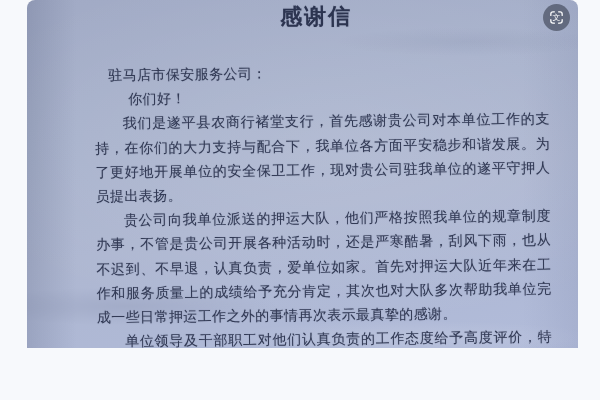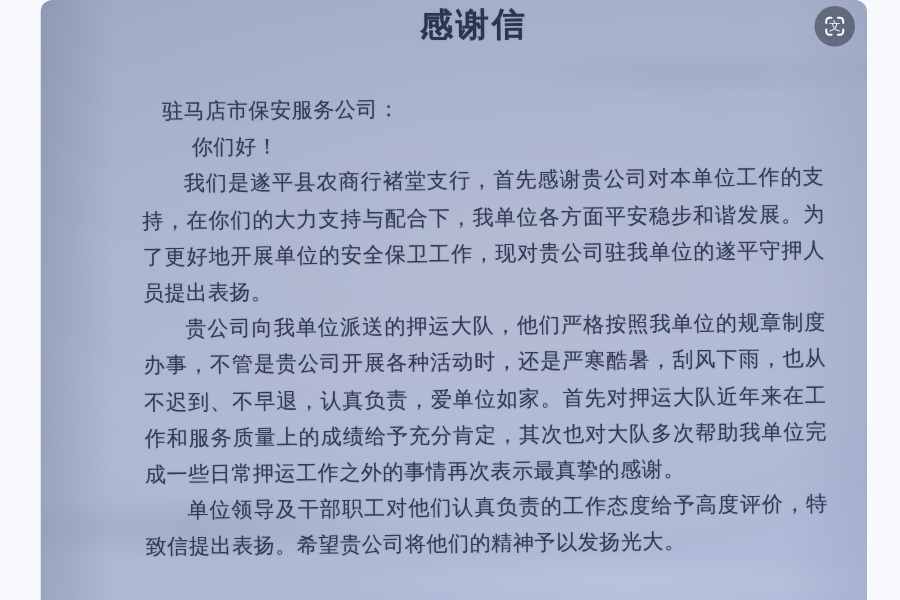--- a/index.html
+++ b/index.html
@@ -7,21 +7,21 @@
   body {
     background: #f7f9fc;
     font-family: "Liberation Serif", serif;
     position: relative;
   }
 
   
   .photo {
     position: absolute;
     left: 27px; top: 0;
-    width: 551px; height: 400px;
+    width: 551px; height: 348px;
     border-radius: 8px 8px 0 0;
     background:
       linear-gradient(90deg, rgba(46,56,88,0.16) 0%, rgba(46,56,88,0.0) 9%),
       linear-gradient(90deg, rgba(255,255,255,0.0) 90%, rgba(120,130,165,0.18) 100%),
       radial-gradient(120% 85% at 55% 42%, rgba(255,255,255,0.10) 0%, rgba(255,255,255,0) 62%),
       linear-gradient(168deg, #a1aac5 0%, #a8b2cc 32%, #aeb7d1 58%, #afb9d6 82%, #b2bcda 100%);
     overflow: hidden;
   }
   
   .photo::before {

